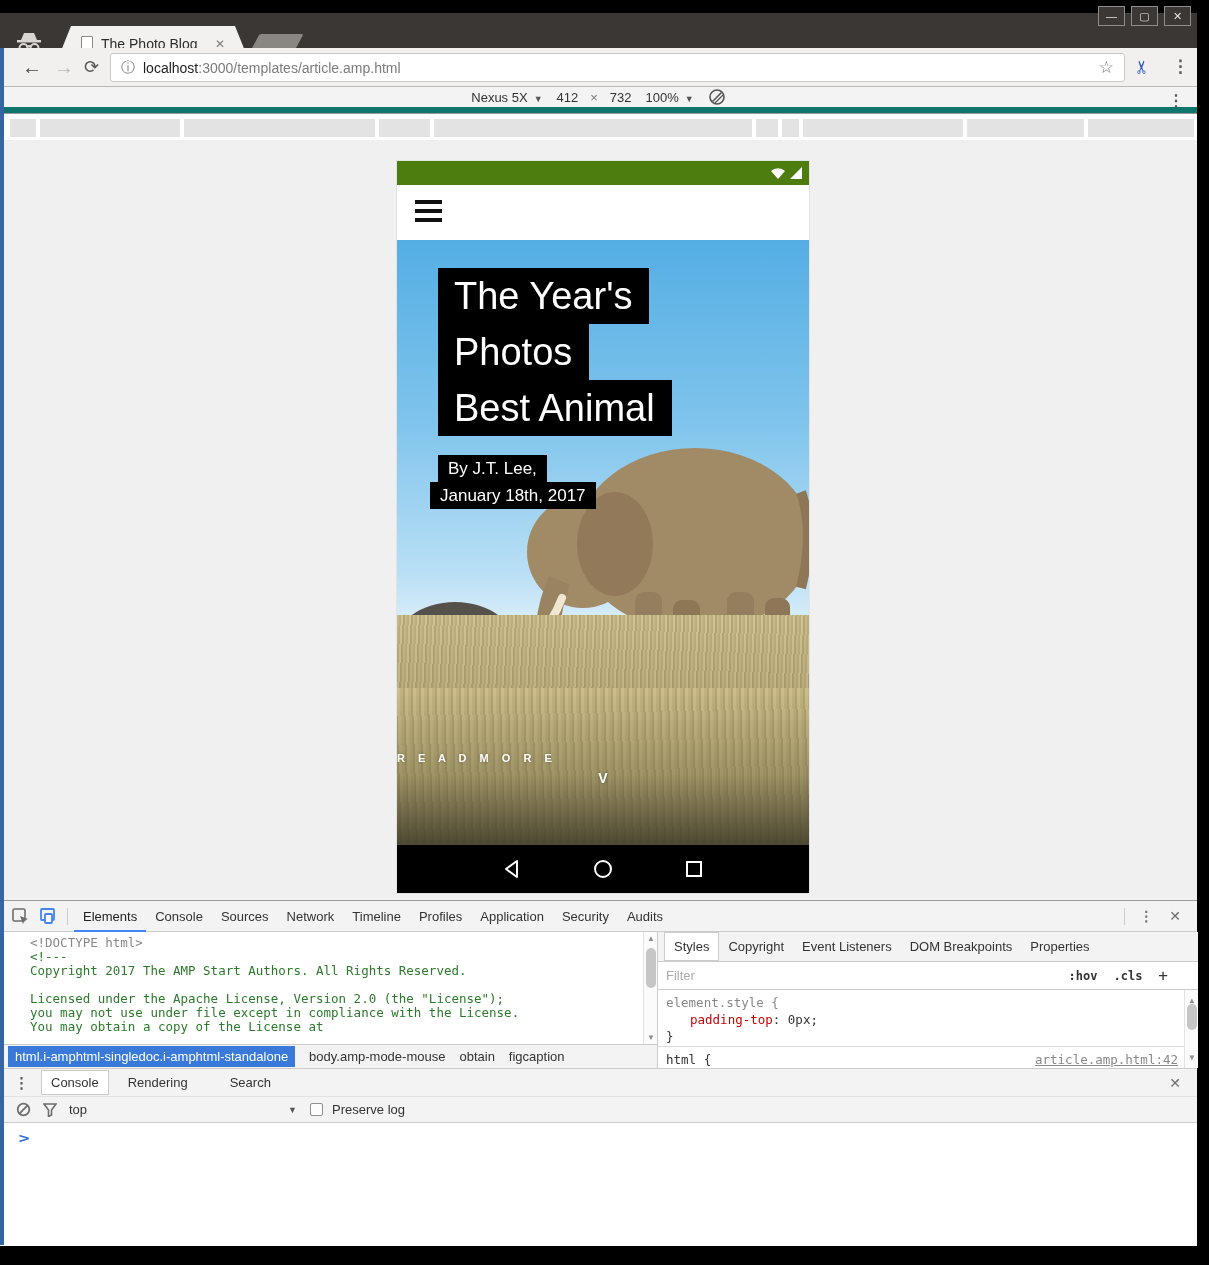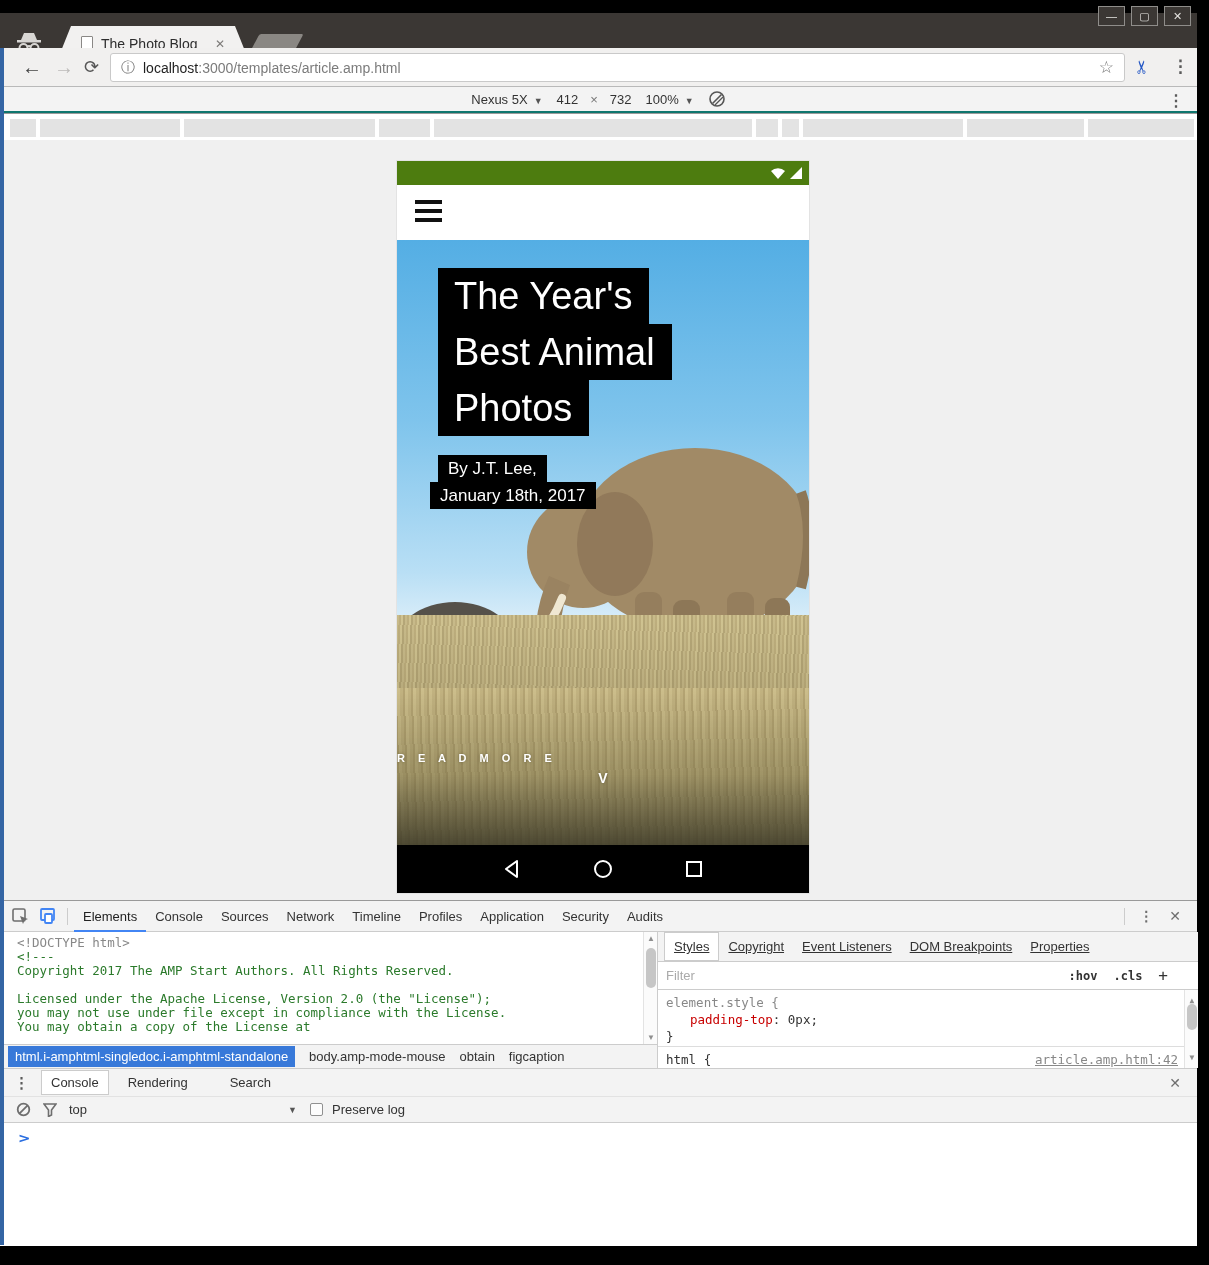--- a/index.html
+++ b/index.html
@@ -26,21 +26,21 @@
   .navicon { position:absolute; top:6px; font-size:20px; line-height:26px; }
   #url-box { left:110px; top:5px; width:1015px; height:29px; background:#fff; border:1px solid #c9c9c9;
              border-radius:3px; display:flex; align-items:center; padding:0 10px; gap:8px; }
   .url-host { font-size:14px; color:#1f1f1f; }
   .url-path { font-size:14px; color:#7b7b7b; }
   #star-icon { margin-left:auto; font-size:17px; color:#767676; }
   #scissors-icon { left:1134px; top:8px; color:#2457c5; font-size:18px; transform:rotate(-90deg); }
   #menu-dots { left:1172px; top:8px; color:#5a5a5a; font-size:17px; font-weight:bold; }
 
   
-  #device-toolbar { top:87px; left:0; width:1197px; height:26px; background:#f3f3f3; border-bottom:2px solid #0f766e;
+  #device-toolbar { top:87px; left:0; width:1197px; height:26px; background:#f3f3f3; border-bottom:6px solid #0f766e;
                     display:flex; align-items:center; justify-content:center; gap:14px; font-size:13px; color:#333; }
   .dd-caret { font-size:9px; color:#555; margin-left:6px; }
   #media-bar { top:113px; left:0; width:1197px; height:27px; background:#fff; border-top:1px solid #9a9a9a; }
   .mq-seg { position:absolute; top:5px; height:18px; background:#e3e3e3; }
 
   
   #viewport-area { top:140px; left:0; width:1197px; height:760px; background:#f0f0f0; }
   #phone { left:397px; top:21px; width:412px; height:732px; background:#fff; box-shadow:0 0 0 1px rgba(0,0,0,.05); overflow:hidden; }
   #statusbar { left:0; top:0; width:500px; height:24px; background:#4d7c0f; display:flex; align-items:center;
                justify-content:flex-end; gap:21px; padding:0 9px; }
@@ -73,35 +73,35 @@
   #devtools { top:900px; left:0; width:1197px; height:344px; background:#d946ef; border-top:1px solid #999; }
   #dt-tabs { left:0; top:0; width:1197px; height:31px; background:#f3f3f3; border-bottom:1px solid #ccc;
              display:flex; align-items:center; font-size:13px; color:#333; }
   .dt-tab { padding:8px 9px; }
   .dt-tab.active { color:#222; box-shadow:inset 0 -2px 0 #4285f4; }
   .dt-sep { width:1px; height:17px; background:#ccc; margin:0 6px; }
   .dt-iconbtn { padding:0 8px; color:#6e6e6e; font-size:14px; }
 
   #elements-panel { left:0; top:31px; width:657px; height:112px; background:#fff; overflow:hidden; }
   .dom-line { font-family:"DejaVu Sans Mono", monospace; font-size:12.5px; line-height:14px; height:14px;
-              padding-left:17px; white-space:pre; }
+              padding-left:30px; white-space:pre; }
   .dom-doctype { color:#888; }
   .dom-comment { color:#2b7a2b; }
   .vscroll { position:absolute; width:14px; background:#fbfbfb; border-left:1px solid #e3e3e3; }
   .scroll-arrow { position:absolute; left:0; width:14px; text-align:center; font-size:8px; color:#8f8f8f; }
   .scroll-thumb { position:absolute; left:2px; width:10px; background:#c6c6c6; border-radius:5px; }
 
   #breadcrumb { left:0; top:143px; width:657px; height:24px; background:#f3f3f3; border-top:1px solid #ccc;
                 display:flex; align-items:center; font-size:13px; color:#333; gap:14px; padding-left:8px; white-space:nowrap; overflow:hidden;}
   .crumb-selected { background:#3879d9; color:#fff; padding:3px 7px; }
 
   #styles-panel { left:657px; top:31px; width:540px; height:136px; background:#fff; border-left:1px solid #ccc; }
   #styles-tabs { left:0; top:0; width:540px; height:30px; background:#f3f3f3; border-bottom:1px solid #ccc;
                  display:flex; align-items:center; font-size:13px; color:#333; padding-left:6px; }
-  .styles-tab { padding:6px 9px; white-space:nowrap;text-decoration:underline; }
+  .styles-tab { padding:6px 9px; white-space:nowrap; }
   .styles-tab.active { background:#fff; border:1px solid #ccc; }
   #filter-row { left:0; top:30px; width:540px; height:28px; border-bottom:1px solid #ccc; background:#fff;
                 display:flex; align-items:center; padding:0 8px; }
   #filter-input { border:none; outline:none; font-size:13px; color:#333; width:300px; background:transparent; }
   #filter-input::placeholder { color:#aaa; }
   .hovcls { margin-left:auto; display:flex; gap:16px; font-family:"DejaVu Sans Mono", monospace; font-size:12px;
             color:#333; font-weight:bold; align-items:center; padding-right:22px; }
   #rules-area { left:0; top:58px; width:540px; height:78px; font-family:"DejaVu Sans Mono", monospace; font-size:12.5px; line-height:17px; }
   .rule-pad { padding:4px 0 2px 8px; }
   .sel-gray { color:#888; }
@@ -247,22 +247,22 @@
           <rect x="276" y="360" width="27" height="104" rx="9" fill="#8d7757"></rect>
           <rect x="330" y="352" width="27" height="108" rx="9" fill="#957e5d"></rect>
           <rect x="368" y="358" width="25" height="100" rx="9" fill="#8d7757"></rect>
           <path d="M404 252 q14 40 0 96" stroke="#8d7757" stroke-width="10" fill="none"></path>
         </g>
       </svg>
       <div class="grass-back"></div>
       <div class="grass-front"></div>
       <div class="title-wrap">
         <div class="title-line">The Year's</div>
+        <div class="title-line">Photos</div>
         <div class="title-line">Best Animal</div>
-        <div class="title-line">Photos</div>
       </div>
       <div class="byline-wrap">
         <div class="byline-line" style="margin-left:8px;">By J.T. Lee,</div>
         <div class="byline-line">January 18th, 2017</div>
       </div>
       <div id="read-more">R E A D   M O R E</div>
       <div id="read-more-chevron">V</div>
     </div>
     <div class="abs" id="navbar">
       <svg width="22" height="22" viewBox="0 0 22 22">

